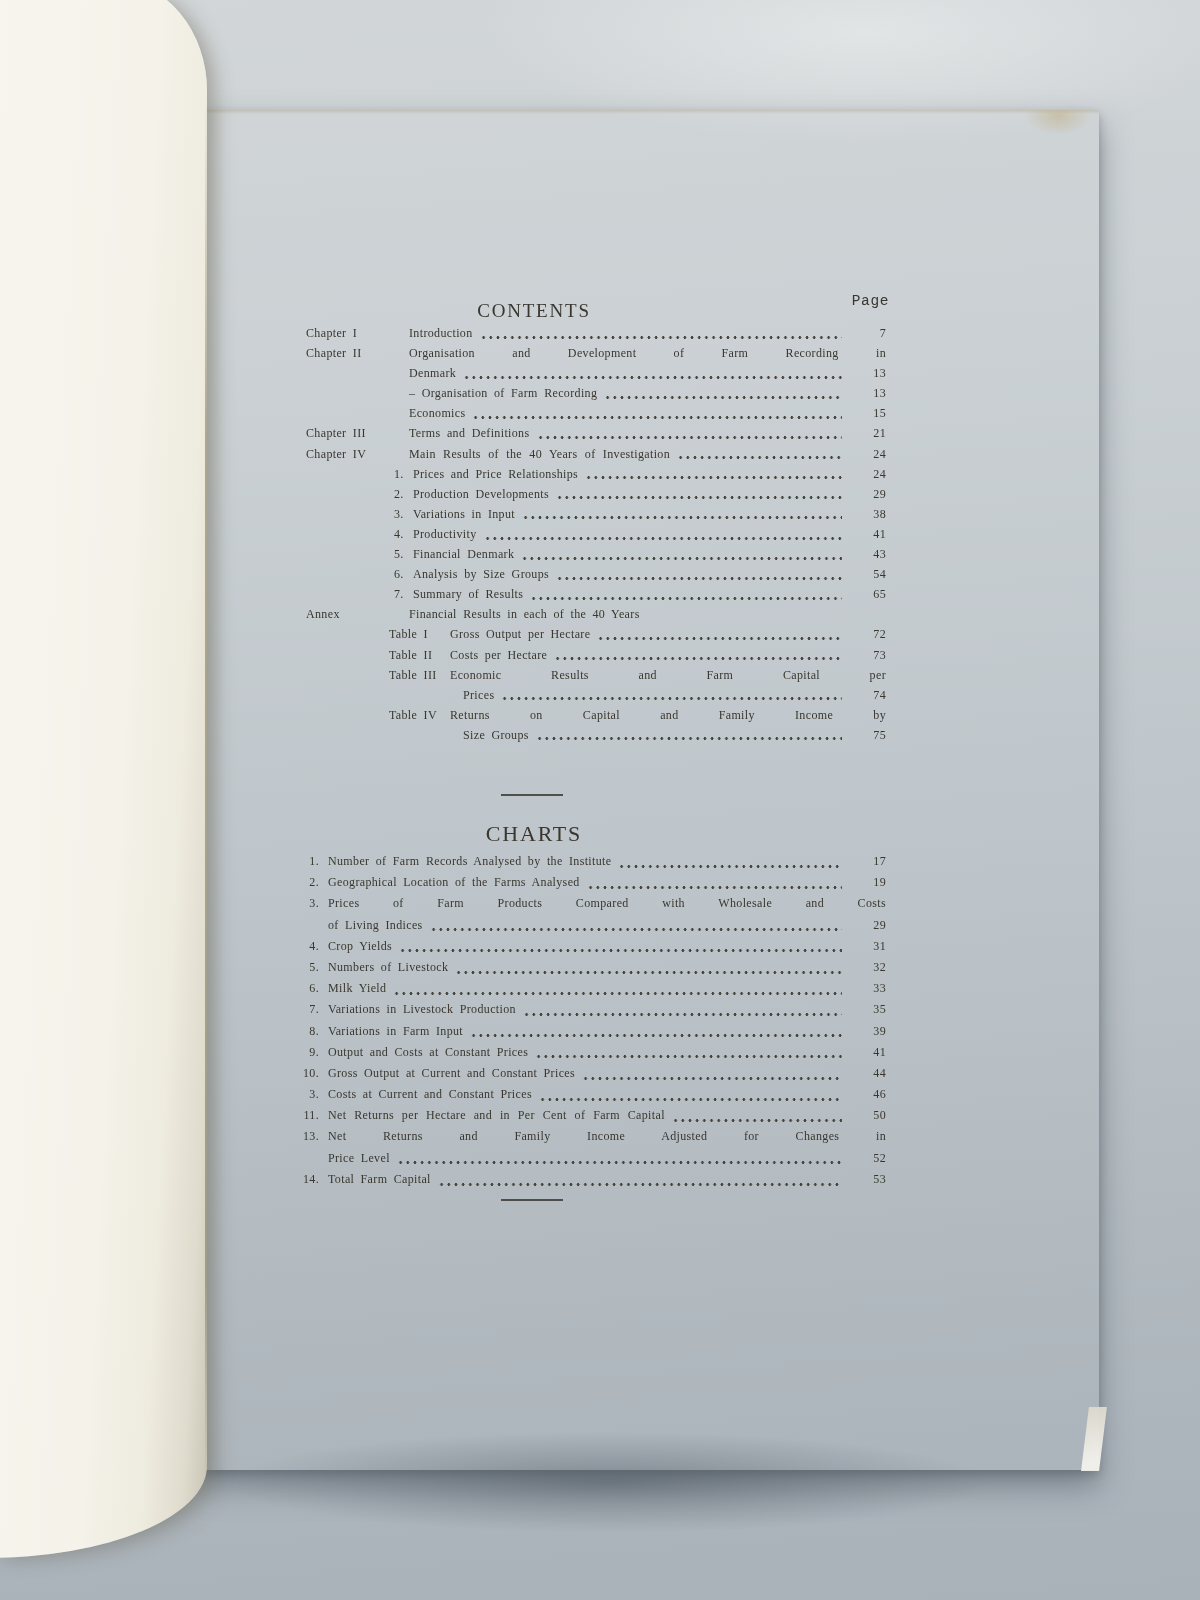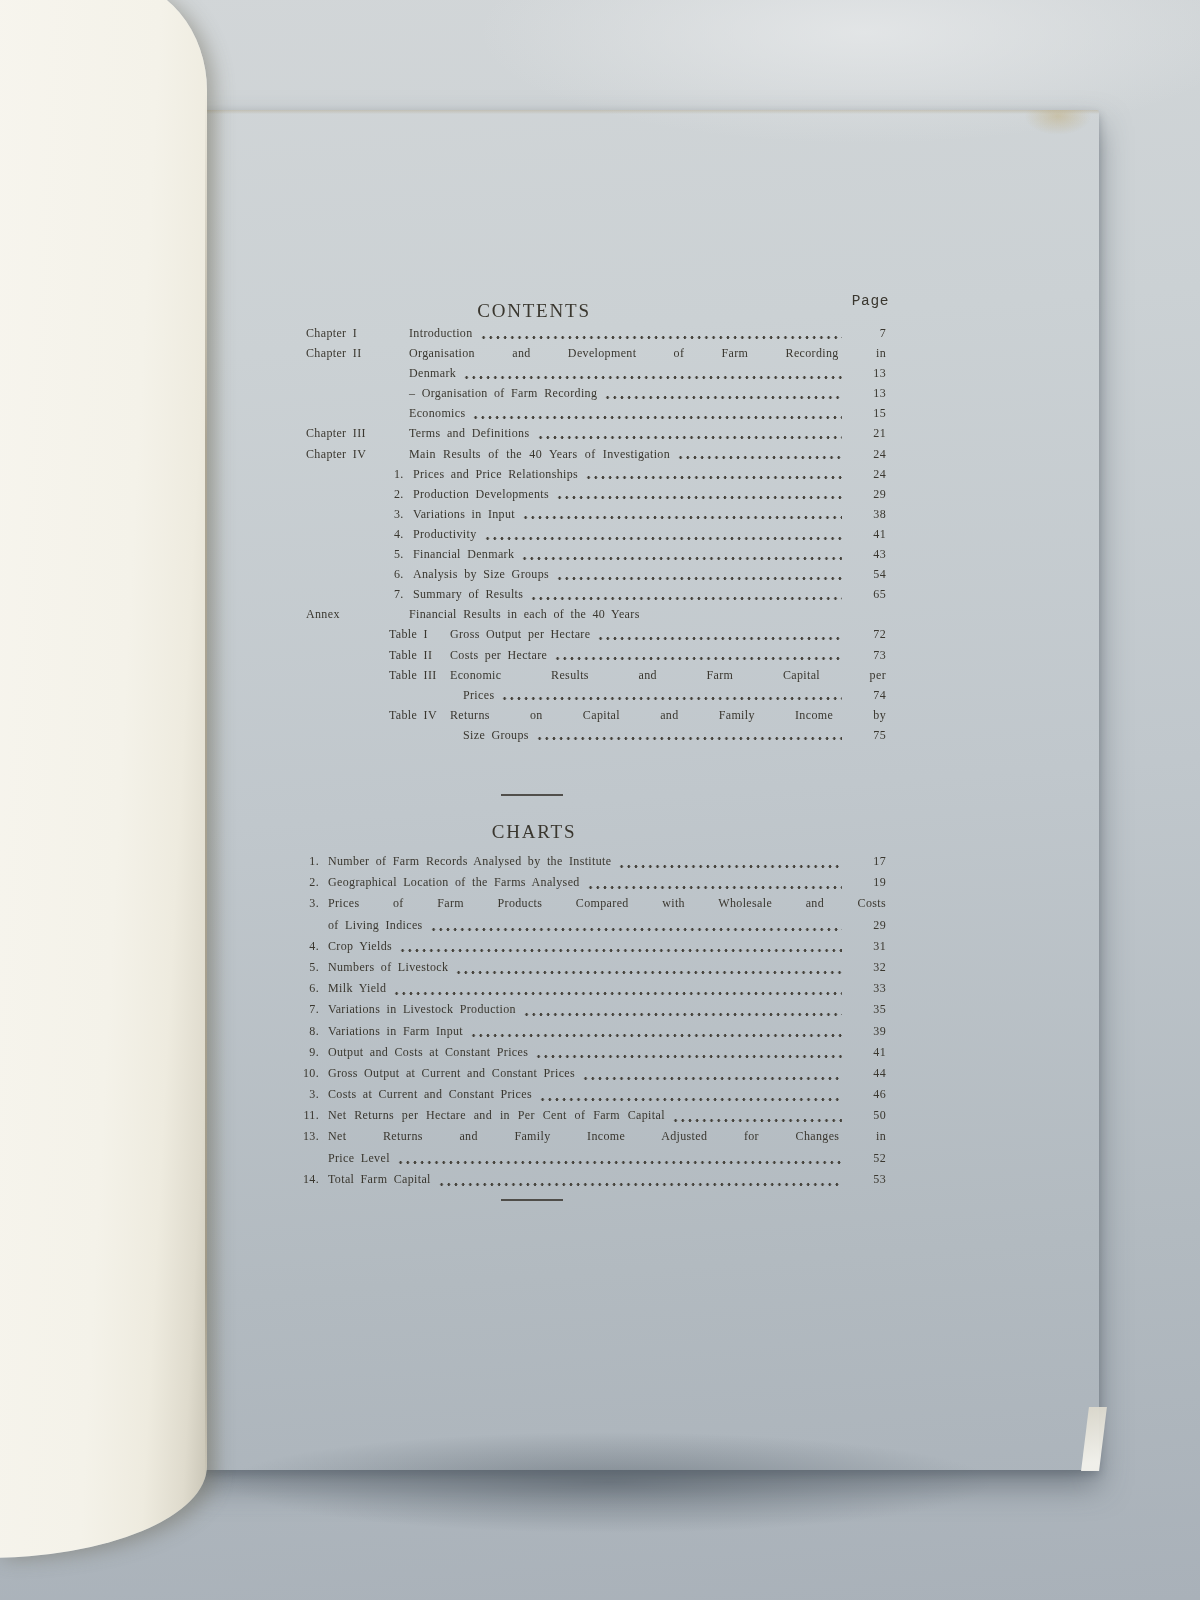--- a/index.html
+++ b/index.html
@@ -28,21 +28,21 @@
     background:radial-gradient(46px 26px at 862px 6px,rgba(190,168,112,.45),rgba(190,168,112,0) 72%),
                linear-gradient(180deg,rgba(158,138,92,.28),rgba(158,138,92,0) 4px);}
   .dogear{position:absolute;right:-4px;bottom:-1px;width:18px;height:64px;z-index:4;
     background:linear-gradient(170deg,#dcd9cd,#f3f2ec 85%);transform:skewX(-7deg);opacity:.95;}
   .text-layer{position:absolute;inset:0;color:#3a372f;z-index:5;}
   .h-contents{position:absolute;left:110px;top:190px;width:456px;text-align:center;
     font-size:19px;letter-spacing:1.8px;}
   .h-page{position:absolute;left:110px;top:183px;width:583px;text-align:right;
     font-size:14.5px;letter-spacing:.6px;font-family:Liberation Mono, monospace;}
   .h-charts{position:absolute;left:110px;top:711px;width:456px;text-align:center;
-    font-size:19px;letter-spacing:1.8px;}
+    font-size:22px;letter-spacing:1.8px;}
   .toc{position:absolute;left:110px;top:213px;width:580px;}
   .charts{position:absolute;left:97px;top:741px;width:593px;}
   .line{display:flex;align-items:flex-start;height:20.1px;line-height:20.1px;
     font-size:12px;letter-spacing:.35px;word-spacing:3px;white-space:nowrap;overflow:visible;}
   .charts .line{height:21.2px;line-height:21.2px;}
   .sp{display:inline-block;flex:0 0 auto;}
   .lbl{flex:0 0 103px;}
   .numcol{flex:0 0 19px;}
   .tlbl{flex:0 0 61px;}
   .cnum{flex:0 0 26px;text-align:right;margin-right:9px;}

